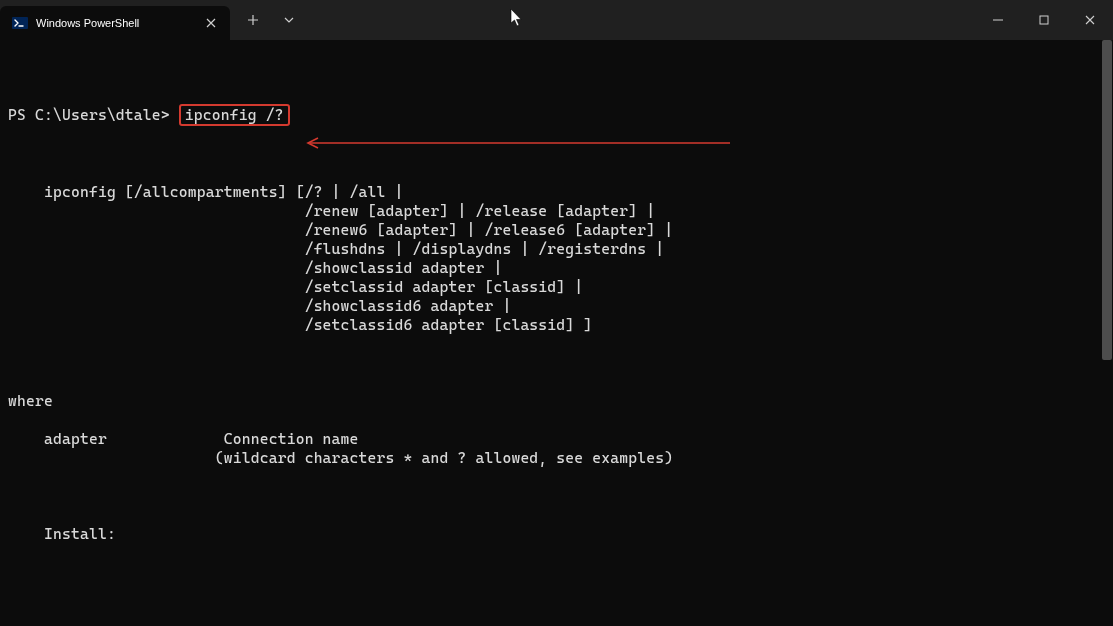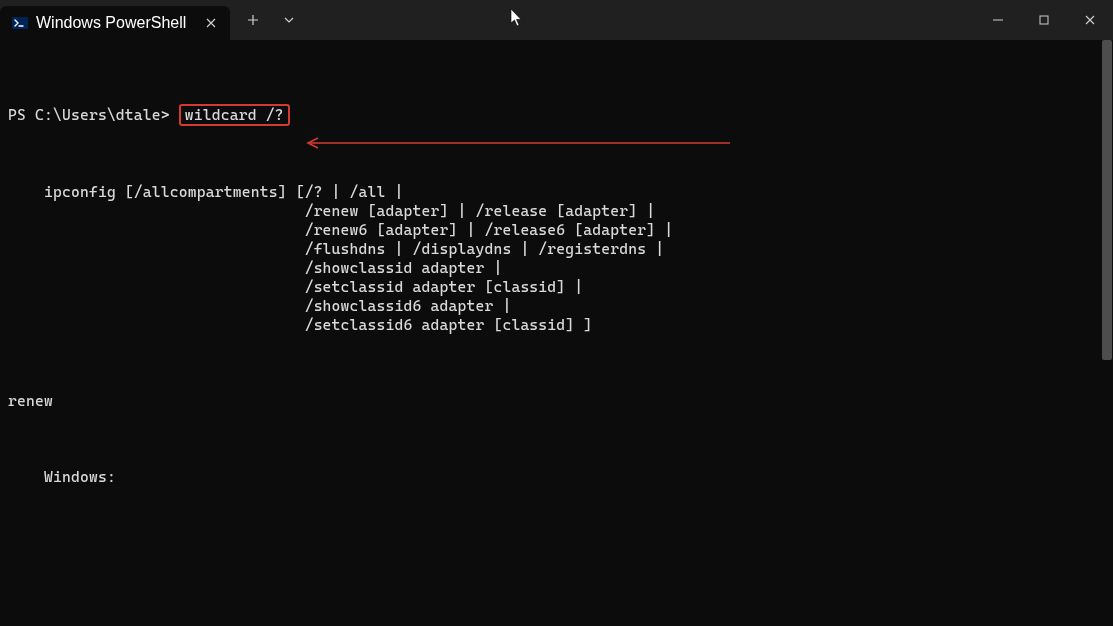--- a/index.html
+++ b/index.html
@@ -32,21 +32,21 @@
     gap: 8px;
     position: relative;
   }
   .tab-icon {
     width: 16px; height: 16px;
     display: inline-flex; align-items: center; justify-content: center;
   }
   .tab-title {
     color: #ffffff;
     font-family: "Segoe UI", sans-serif;
-    font-size: 16px;
+    font-size: 11px;
     flex: 1;
     white-space: nowrap;
   }
   .tab-close {
     width: 18px; height: 18px;
     display: inline-flex; align-items: center; justify-content: center;
     color: #cfcfcf; font-family: "Segoe UI", sans-serif;
   }
   .tabstrip-right {
     display: flex; align-items: center; gap: 2px; padding-left: 6px;
@@ -157,27 +157,28 @@
     <div class="win-btn close">
       <svg width="10" height="10" viewBox="0 0 10 10">
           <path d="M1 1 L9 9 M9 1 L1 9" stroke="currentColor" stroke-width="1.1"></path>
         </svg>
     </div>
   </div>
 </div>
 
 <div class="terminal">
 <div class="line">&nbsp;</div>
-<div class="line"><span>PS C:\Users\dtale&gt; </span><span class="highlight-box"><span>wildcard /?</span></span></div>
+<div class="line"><span>PS C:\Users\dtale&gt; </span><span class="highlight-box"><span>ipconfig /?</span></span></div>
 <div class="line">&nbsp;</div>
 <div id="usage-block"><div class="line">    ipconfig [/allcompartments] [/? | /all |</div><div class="line">                                 /renew [adapter] | /release [adapter] |</div><div class="line">                                 /renew6 [adapter] | /release6 [adapter] |</div><div class="line">                                 /flushdns | /displaydns | /registerdns |</div><div class="line">                                 /showclassid adapter |</div><div class="line">                                 /setclassid adapter [classid] |</div><div class="line">                                 /showclassid6 adapter |</div><div class="line">                                 /setclassid6 adapter [classid] ]</div></div>
 <div class="line">&nbsp;</div>
-<div class="line">renew</div>
+<div class="line">where</div>
+<div id="where-block"><div class="line">    adapter             Connection name</div><div class="line">                       (wildcard characters * and ? allowed, see examples)</div></div>
 <div class="line">&nbsp;</div>
-<div class="line">    Windows:</div>
+<div class="line">    Install:</div>
 
 
 <svg class="arrow" viewBox="0 0 430 14">
   <line x1="10" y1="7" x2="430" y2="7" stroke="#d43a2f" stroke-width="1.6"></line>
   <polyline points="18,2 8,7 18,12" fill="none" stroke="#d43a2f" stroke-width="1.6"></polyline>
 </svg>
 </div>
 
 <svg class="cursor-pointer" viewBox="0 0 14 20">
   <path d="M1 1 L1 15 L4.5 12 L7 18 L9 17 L6.5 11.5 L11 11.5 Z" fill="#ffffff" stroke="#000" stroke-width="0.6"></path>

